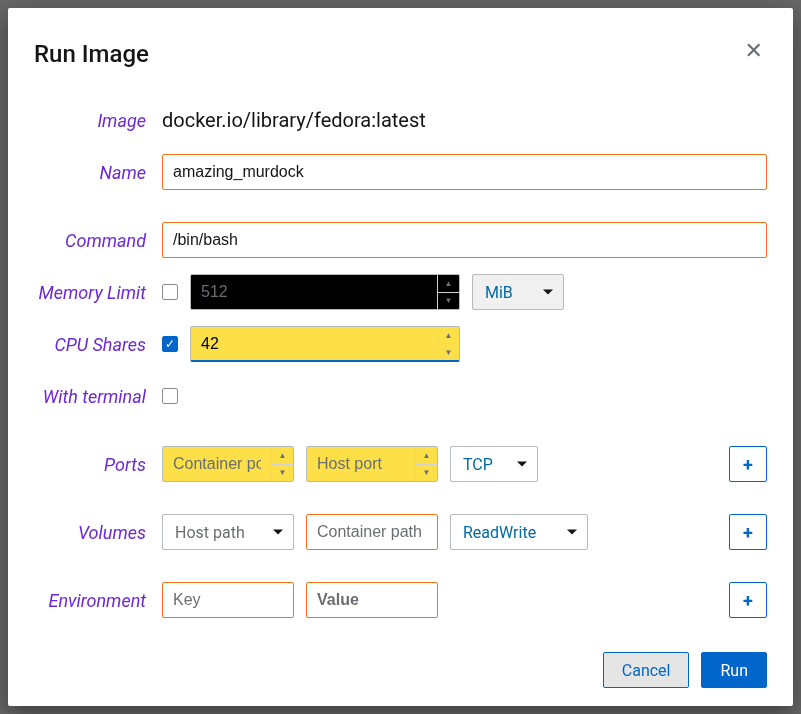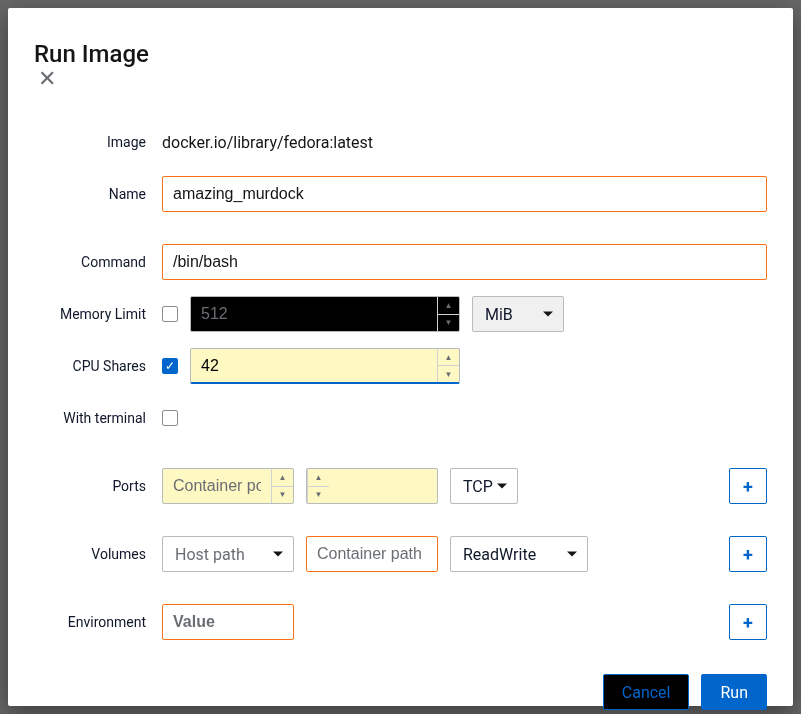--- a/index.html
+++ b/index.html
@@ -19,21 +19,20 @@
       box-shadow: 0 8px 24px rgba(0,0,0,0.4);
       padding: 32px 26px;
       display: flex;
       flex-direction: column;
     }
     .dialog-header {
       display: flex;
       justify-content: space-between;
       align-items: flex-start;
       margin-bottom: 34px;
-      flex-direction: column;
     }
     .dialog-title {
       font-size: 24px;
       font-weight: 500;
       color: #151515;
     }
     .close-x {
       font-size: 22px;
       color: #6a6e73;
       cursor: pointer;
@@ -44,27 +43,28 @@
     .form-row {
       display: flex;
       align-items: center;
       margin-bottom: 16px;
       min-height: 36px;
     }
     .form-row.tall { margin-bottom: 32px; }
     .label {
       width: 128px;
       text-align: right;
-      font-size: 14px;
-      color: #0f172a;
+      font-size: 18px;
+      color: #6d28d9;
       padding-right: 16px;
       flex-shrink: 0;
+      font-style: italic;
     }
     .value-static {
-      font-size: 16px;
+      font-size: 20px;
       color: #151515;
       padding: 4px 0;
     }
     .field-wrap {
       display: flex;
       align-items: center;
       gap: 12px;
       flex: 1;
     }
     input[type="text"].text-input {
@@ -99,21 +99,21 @@
       font-size: 12px;
       line-height: 1;
     }
     .spinner {
       position: relative;
       height: 36px;
       border: 1px solid #b8bbbe;
       border-radius: 2px;
       display: flex;
       align-items: center;
-      background: #fef9c3;
+      background: #fde047;
     }
     .spinner.disabled { background: #000000; color: #6a6e73; }
     .spinner input {
       border: none;
       outline: none;
       height: 100%;
       padding: 0 10px;
       font-size: 16px;
       flex: 1;
       background: transparent;
@@ -141,21 +141,21 @@
       cursor: pointer;
     }
     .spin-btn:first-child { border-bottom: 1px solid #d2d2d2; }
     .select {
       height: 36px;
       border: 1px solid #b8bbbe;
       border-radius: 2px;
       background: #fff;
       padding: 0 30px 0 12px;
       font-size: 16px;
-      color: #0f172a;
+      color: #0369a1;
       display: flex;
       align-items: center;
       cursor: pointer;
       position: relative;
     }
     .select.disabled { background: #f0f0f0; }
     .select .caret {
       position: absolute;
       right: 10px;
       top: 50%;
@@ -196,21 +196,21 @@
     .btn {
       height: 36px;
       padding: 0 18px;
       border-radius: 2px;
       font-size: 16px;
       cursor: pointer;
       display: flex;
       align-items: center;
     }
     .btn-secondary {
-      background: #000000;
+      background: #e5e5e5;
       border: 1px solid #0066cc;
       color: #0066cc;
     }
     .btn-primary {
       background: #0066cc;
       border: 1px solid #0066cc;
       color: #fff;
     }
   </style>
 </head>
@@ -287,26 +287,27 @@
       <div class="field-wrap">
         <div class="row-inputs">
           <div class="spinner" style="width:132px">
             <input type="text" placeholder="Container port" style="">
             <div class="spin-btns">
               <div class="spin-btn">▲</div>
               <div class="spin-btn">▼</div>
             </div>
           </div>
           <div class="spinner" style="width:132px">
+            <input type="text" placeholder="Host port" style="">
             <div class="spin-btns">
               <div class="spin-btn">▲</div>
               <div class="spin-btn">▼</div>
             </div>
           </div>
-          <div class="select" style="width:68px">
+          <div class="select" style="width:88px">
             <span>TCP</span>
             <span class="caret"></span>
           </div>
         </div>
         <div class="add-btn">
           <span>+</span>
         </div>
       </div>
     </div>
 
@@ -327,20 +328,21 @@
         <div class="add-btn">
           <span>+</span>
         </div>
       </div>
     </div>
 
     <div class="form-row">
       <div class="label">Environment</div>
       <div class="field-wrap">
         <div class="row-inputs">
+          <input type="text" class="text-input" style="width: 132px; flex: 0 0 auto;" placeholder="Key">
           <input type="text" class="text-input" style="width: 132px; flex: 0 0 auto; font-weight: bold;" placeholder="Value">
         </div>
         <div class="add-btn">
           <span>+</span>
         </div>
       </div>
     </div>
 
   </div>
 

